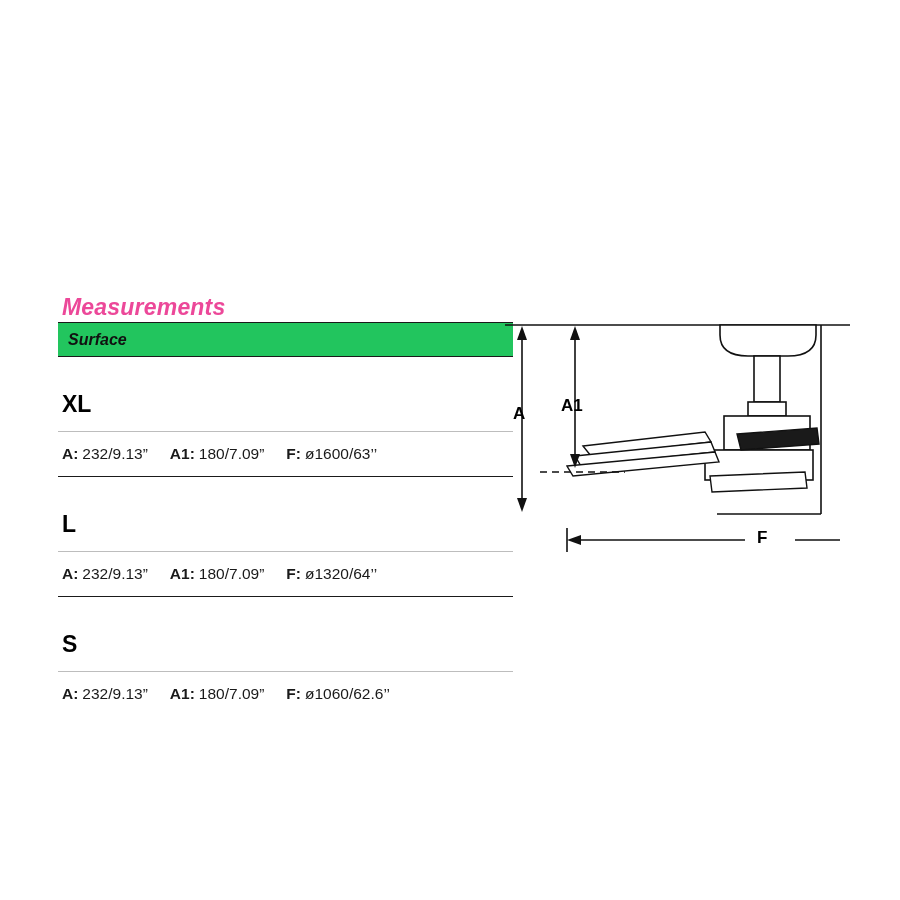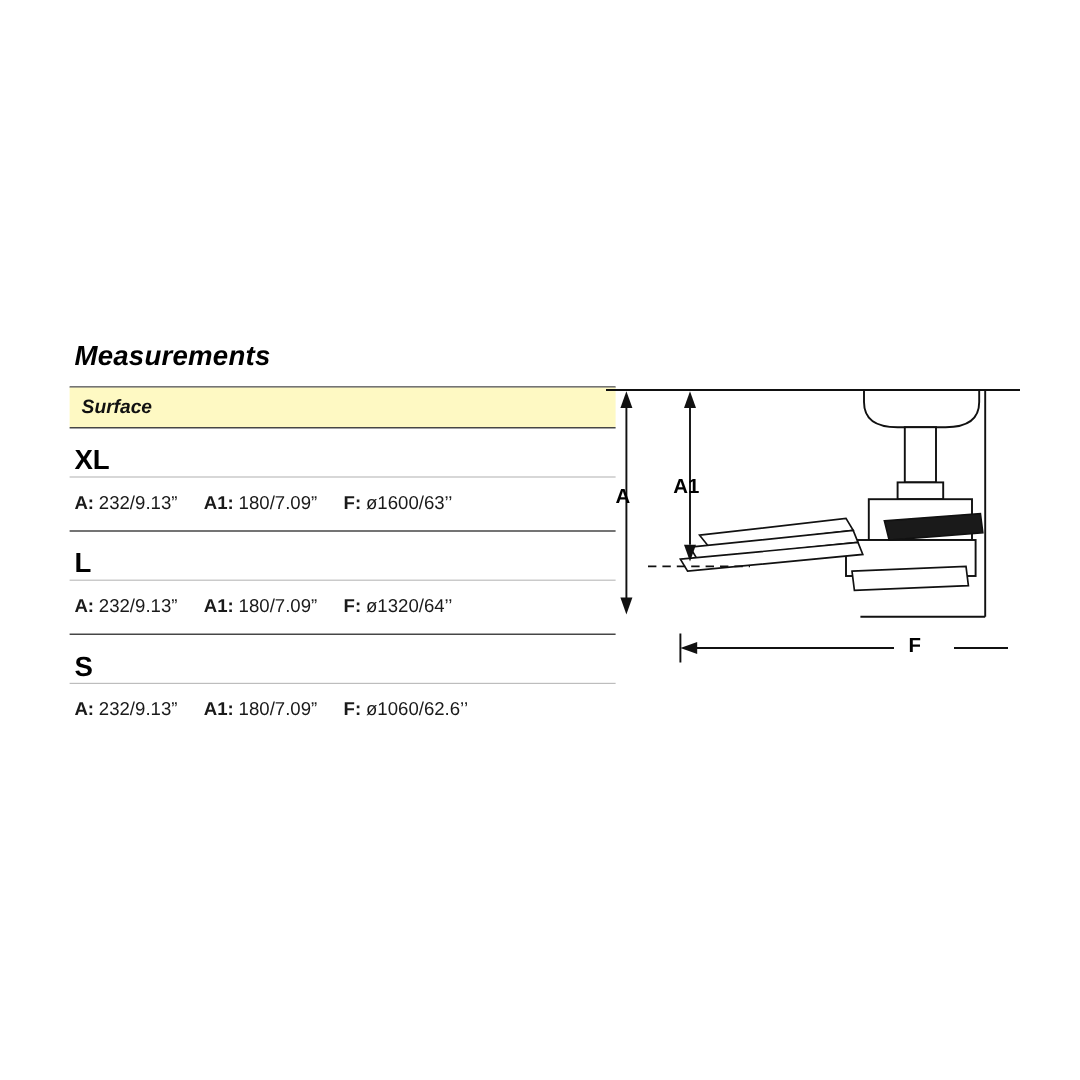--- a/index.html
+++ b/index.html
@@ -21,66 +21,67 @@
     left: 0;
     top: 0;
     width: 900px;
     height: 900px;
   }
 
   
   .title {
     position: absolute;
     left: 62px;
-    top: 283px;
+    top: 294px;
     font-size: 23px;
     font-weight: bold;
     font-style: italic;
     letter-spacing: 0.2px;
-    color: #000000;
+    color: #ec4899;
   }
 
   
   .table {
     position: absolute;
     left: 58px;
     top: 322px;
     width: 455px;
   }
 
   .rule {
     border-top: 1.6px solid #1a1a1a;
     height: 0;
   }
   .rule-thin {
     border-top: 1px solid #bdbdbd;
     height: 0;
   }
 
   .subhead {
-    background: #fef9c3;
+    background: #22c55e;
     height: 33px;
     display: flex;
     align-items: center;
     padding-left: 10px;
     box-sizing: border-box;
   }
   .subhead span {
     font-size: 16px;
     font-weight: bold;
     font-style: italic;
     color: #111;
   }
 
   .size-row {
     height: 40px;
     display: flex;
-    align-items: flex-end;
+    align-items: flex-start;
     padding-left: 4px;
     box-sizing: border-box;
+    margin-top: 34px;
   }
   .size-row span {
     font-size: 23px;
     font-weight: bold;
     color: #000;
   }
 
   .spec-row {
     height: 44px;
     display: flex;

